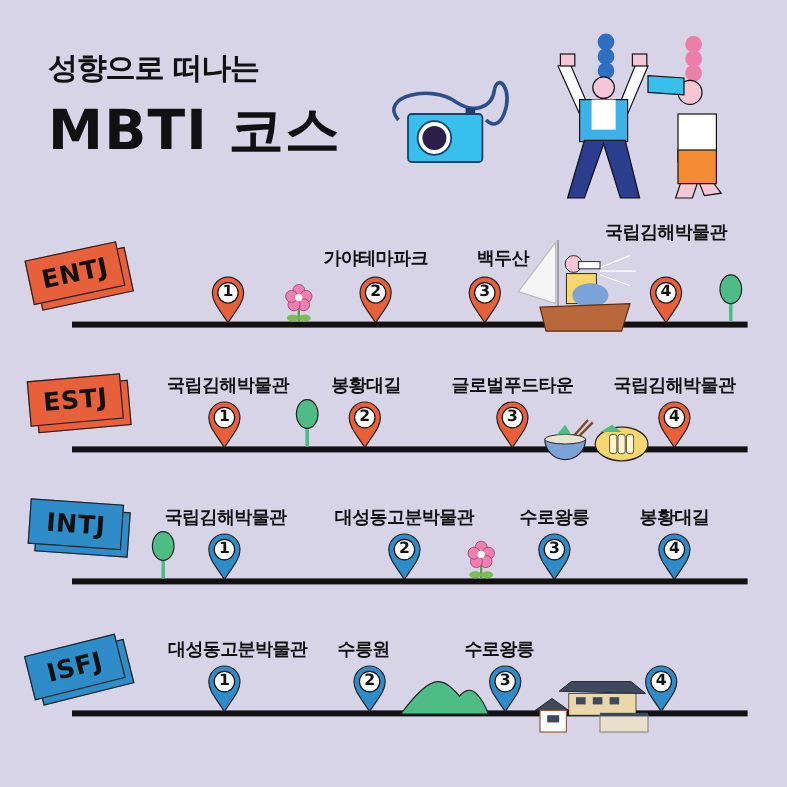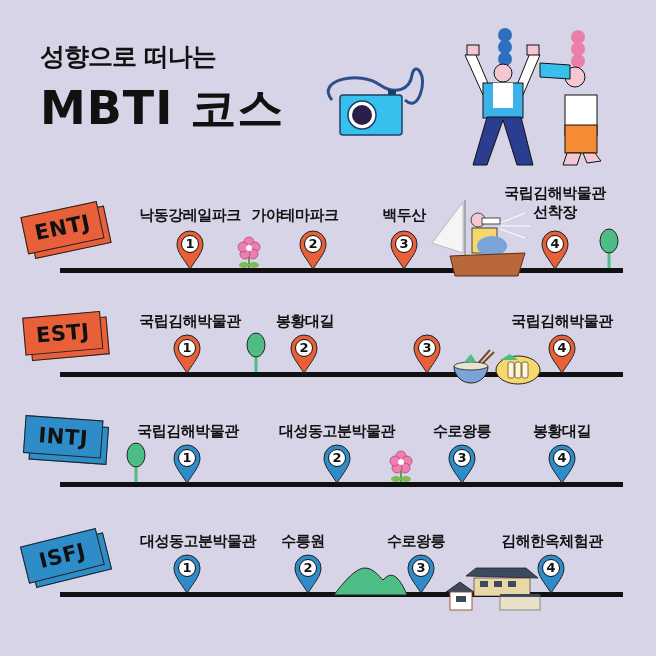--- a/index.html
+++ b/index.html
@@ -83,26 +83,24 @@
   <path d="M122 128 L118 140 L132 140 L136 128 Z M138 128 L142 138 L156 136 L150 128 Z" fill="#f5c6d4" stroke="#111" stroke-width="1"></path>
 </svg>
 
 <div class="row" style="top:180px">
   <div class="ticket" style="top:28px;transform:rotate(-12deg)">
     <div class="back" style="background:#e8603a"></div>
     <div class="front" style="background:#e8603a">ENTJ</div>
   </div>
   <div class="road" style="top:88px"></div>
 
-  <div class="place" style="left:190px;top:26px">낙동강레일파크</div>
-  <div class="place" style="left:295px;top:26px">가야테마파크</div>
-  <div class="place" style="left:404px;top:26px">백두산</div>
+  <div class="place" style="left:313px;top:26px">가야테마파크</div>
+  <div class="place" style="left:419px;top:26px">백두산</div>
   <div class="place" style="left:555px;top:4px">
     <div>국립김해박물관</div>
-    <div>선착장</div>
   </div>
 
   <div class="pin" style="left:190px;top:50px">
     <svg width="30" height="40" viewBox="0 0 30 40">
         <path d="M15 39 C8 28 2 22 2 14 A13 13 0 0 1 28 14 C28 22 22 28 15 39Z" fill="#e8603a" stroke="#222" stroke-width="1"></path>
       </svg>
     <div class="num">1</div>
   </div>
   <div class="pin" style="left:313px;top:50px">
     <svg width="30" height="40" viewBox="0 0 30 40">
@@ -158,20 +156,21 @@
 
 <div class="row" style="top:290px">
   <div class="ticket" style="top:24px;transform:rotate(-5deg)">
     <div class="back" style="background:#e8603a"></div>
     <div class="front" style="background:#e8603a">ESTJ</div>
   </div>
   <div class="road" style="top:82px"></div>
 
   <div class="place" style="left:190px;top:22px">국립김해박물관</div>
   <div class="place" style="left:305px;top:22px">봉황대길</div>
+  <div class="place" style="left:427px;top:22px">글로벌푸드타운</div>
   <div class="place" style="left:562px;top:22px">국립김해박물관</div>
 
   <div class="pin" style="left:187px;top:44px">
     <svg width="30" height="40" viewBox="0 0 30 40">
         <path d="M15 39 C8 28 2 22 2 14 A13 13 0 0 1 28 14 C28 22 22 28 15 39Z" fill="#e8603a" stroke="#222" stroke-width="1"></path>
       </svg>
     <div class="num">1</div>
   </div>
   <div class="pin" style="left:304px;top:44px">
     <svg width="30" height="40" viewBox="0 0 30 40">
@@ -271,21 +270,20 @@
 <div class="row" style="top:510px">
   <div class="ticket" style="top:26px;transform:rotate(-14deg)">
     <div class="back" style="background:#2e8dc8"></div>
     <div class="front" style="background:#2e8dc8">ISFJ</div>
   </div>
   <div class="road" style="top:82px"></div>
 
   <div class="place" style="left:198px;top:22px">대성동고분박물관</div>
   <div class="place" style="left:303px;top:22px">수릉원</div>
   <div class="place" style="left:416px;top:22px">수로왕릉</div>
-  <div class="place" style="left:552px;top:22px">김해한옥체험관</div>
 
   <div class="pin" style="left:187px;top:44px">
     <svg width="30" height="40" viewBox="0 0 30 40">
         <path d="M15 39 C8 28 2 22 2 14 A13 13 0 0 1 28 14 C28 22 22 28 15 39Z" fill="#2e8dc8" stroke="#222" stroke-width="1"></path>
       </svg>
     <div class="num">1</div>
   </div>
   <div class="pin" style="left:308px;top:44px">
     <svg width="30" height="40" viewBox="0 0 30 40">
         <path d="M15 39 C8 28 2 22 2 14 A13 13 0 0 1 28 14 C28 22 22 28 15 39Z" fill="#2e8dc8" stroke="#222" stroke-width="1"></path>

